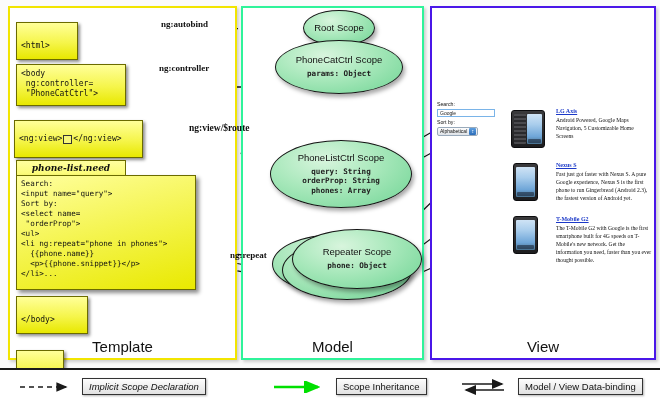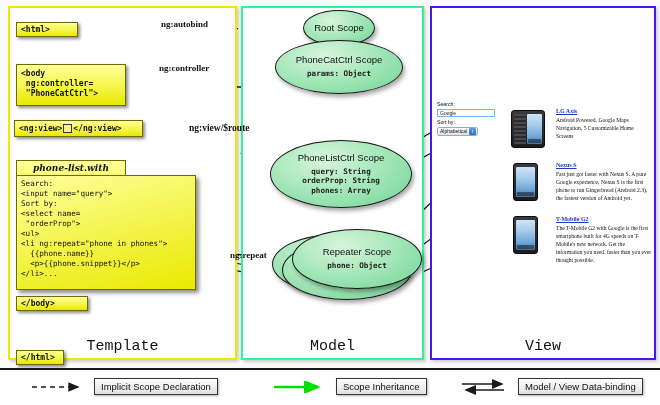--- a/index.html
+++ b/index.html
@@ -39,35 +39,35 @@
     left: 430px; top: 6px; width: 222px; height: 350px;
     border: 2px solid #4a17e8;
   }
   .column-label {
     position: absolute;
     bottom: 3px;
     width: 100%;
     text-align: center;
     font-size: 15px;
     color: #111;
-    font-family: Liberation Mono, monospace;
+    font-family: Liberation Sans, sans-serif;
   }
   
   .code-box {
     position: absolute;
     background: linear-gradient(180deg, #ffff99 0%, #f5f54a 55%, #e8e800 100%);
     border: 1px solid #6b6b00;
     box-shadow: 2px 2px 3px rgba(0,0,0,0.45);
     font-family: "DejaVu Sans Mono", monospace;
-    font-weight: bold;
+    font-weight: normal;
     font-size: 8px;
     color: #111;
     white-space: pre;
     line-height: 1.22;
-    padding: 2px 4px;
+    padding: 18px 4px;
     box-sizing: border-box;
   }
   #box-html { left: 16px; top: 22px; width: 62px; height: 15px; }
   #box-body { left: 16px; top: 64px; width: 110px; height: 42px; padding-top: 4px; }
   #box-ngview {
     left: 14px; top: 120px; width: 129px; height: 17px;
     display: flex; align-items: center;
   }
   #box-bodyclose { left: 16px; top: 296px; width: 72px; height: 15px; }
   #box-htmlclose { left: 16px; top: 322px; width: 48px; height: 15px; margin-top: 28px; }
@@ -284,21 +284,21 @@
     border: 1.5px solid #333;
     background: linear-gradient(180deg,#fdfdfd,#e2e2e2);
     box-shadow: 1px 1px 2px rgba(0,0,0,0.3);
     font-family: "Liberation Sans", sans-serif;
     font-size: 9.5px;
     color: #111;
     padding: 2px 6px;
     line-height: 1.2;
     white-space: nowrap;
   }
-  #legend-1 { left: 30px; }
+  #legend-1 { left: 18px; font-style: italic; }
   #legend-2 { left: 272px; }
   #legend-3 { left: 460px; }
   .legend-arrow { margin-right: 6px; }
 </style>
 </head>
 <body>
 
 <div id="page">
 
   <div id="diagram">
@@ -349,21 +349,21 @@
     </div>
 
     <div class="code-box" id="box-html">&lt;html&gt;</div>
     <div class="code-box" id="box-body">&lt;body
  ng:controller=
  "PhoneCatCtrl"&gt;</div>
 
     <div class="code-box" id="box-ngview"><span>&lt;ng:view&gt;</span><span class="ngview-sq"></span><span>&lt;/ng:view&gt;</span></div>
 
     <div id="note-tab">
-      <span>phone-list.with</span>
+      <span>phone-list.need</span>
     </div>
     <div id="note-body">Search:
 &lt;input name="query"&gt;
 Sort by:
 &lt;select name=
  "orderProp"&gt;
 &lt;ul&gt;
 &lt;li ng:repeat="phone in phones"&gt;
   {{phone.name}}
   &lt;p&gt;{{phone.snippet}}&lt;/p&gt;

